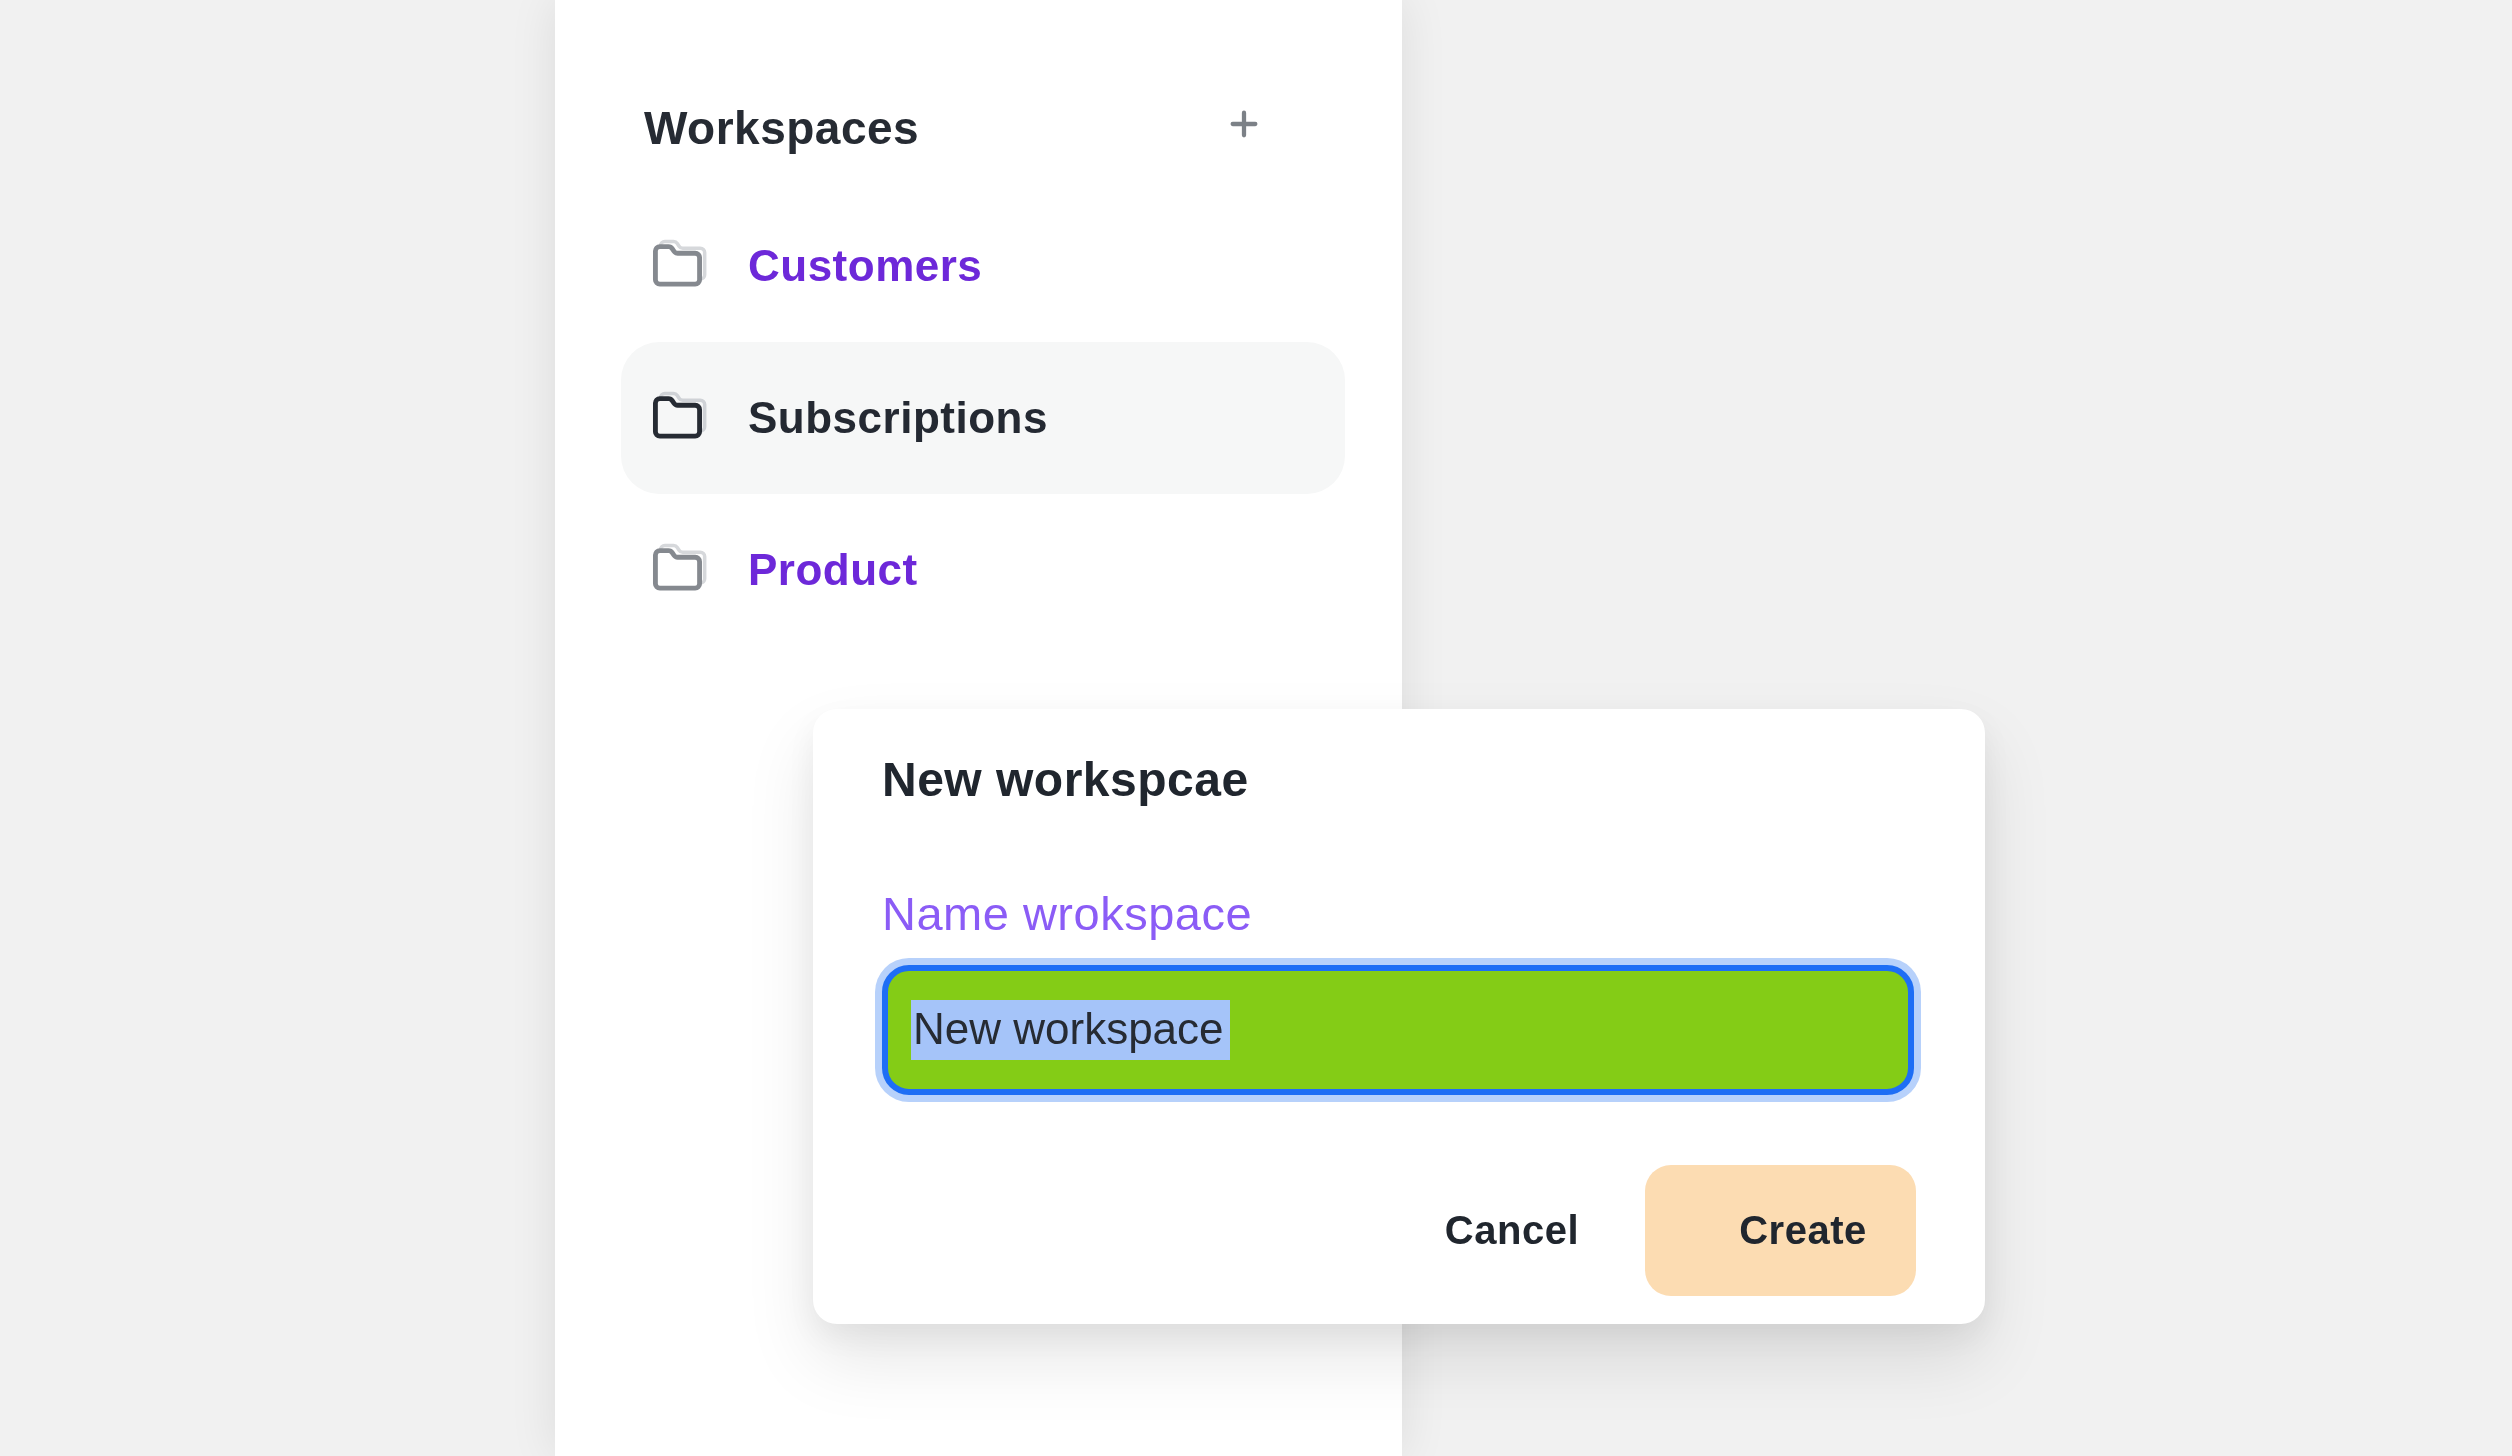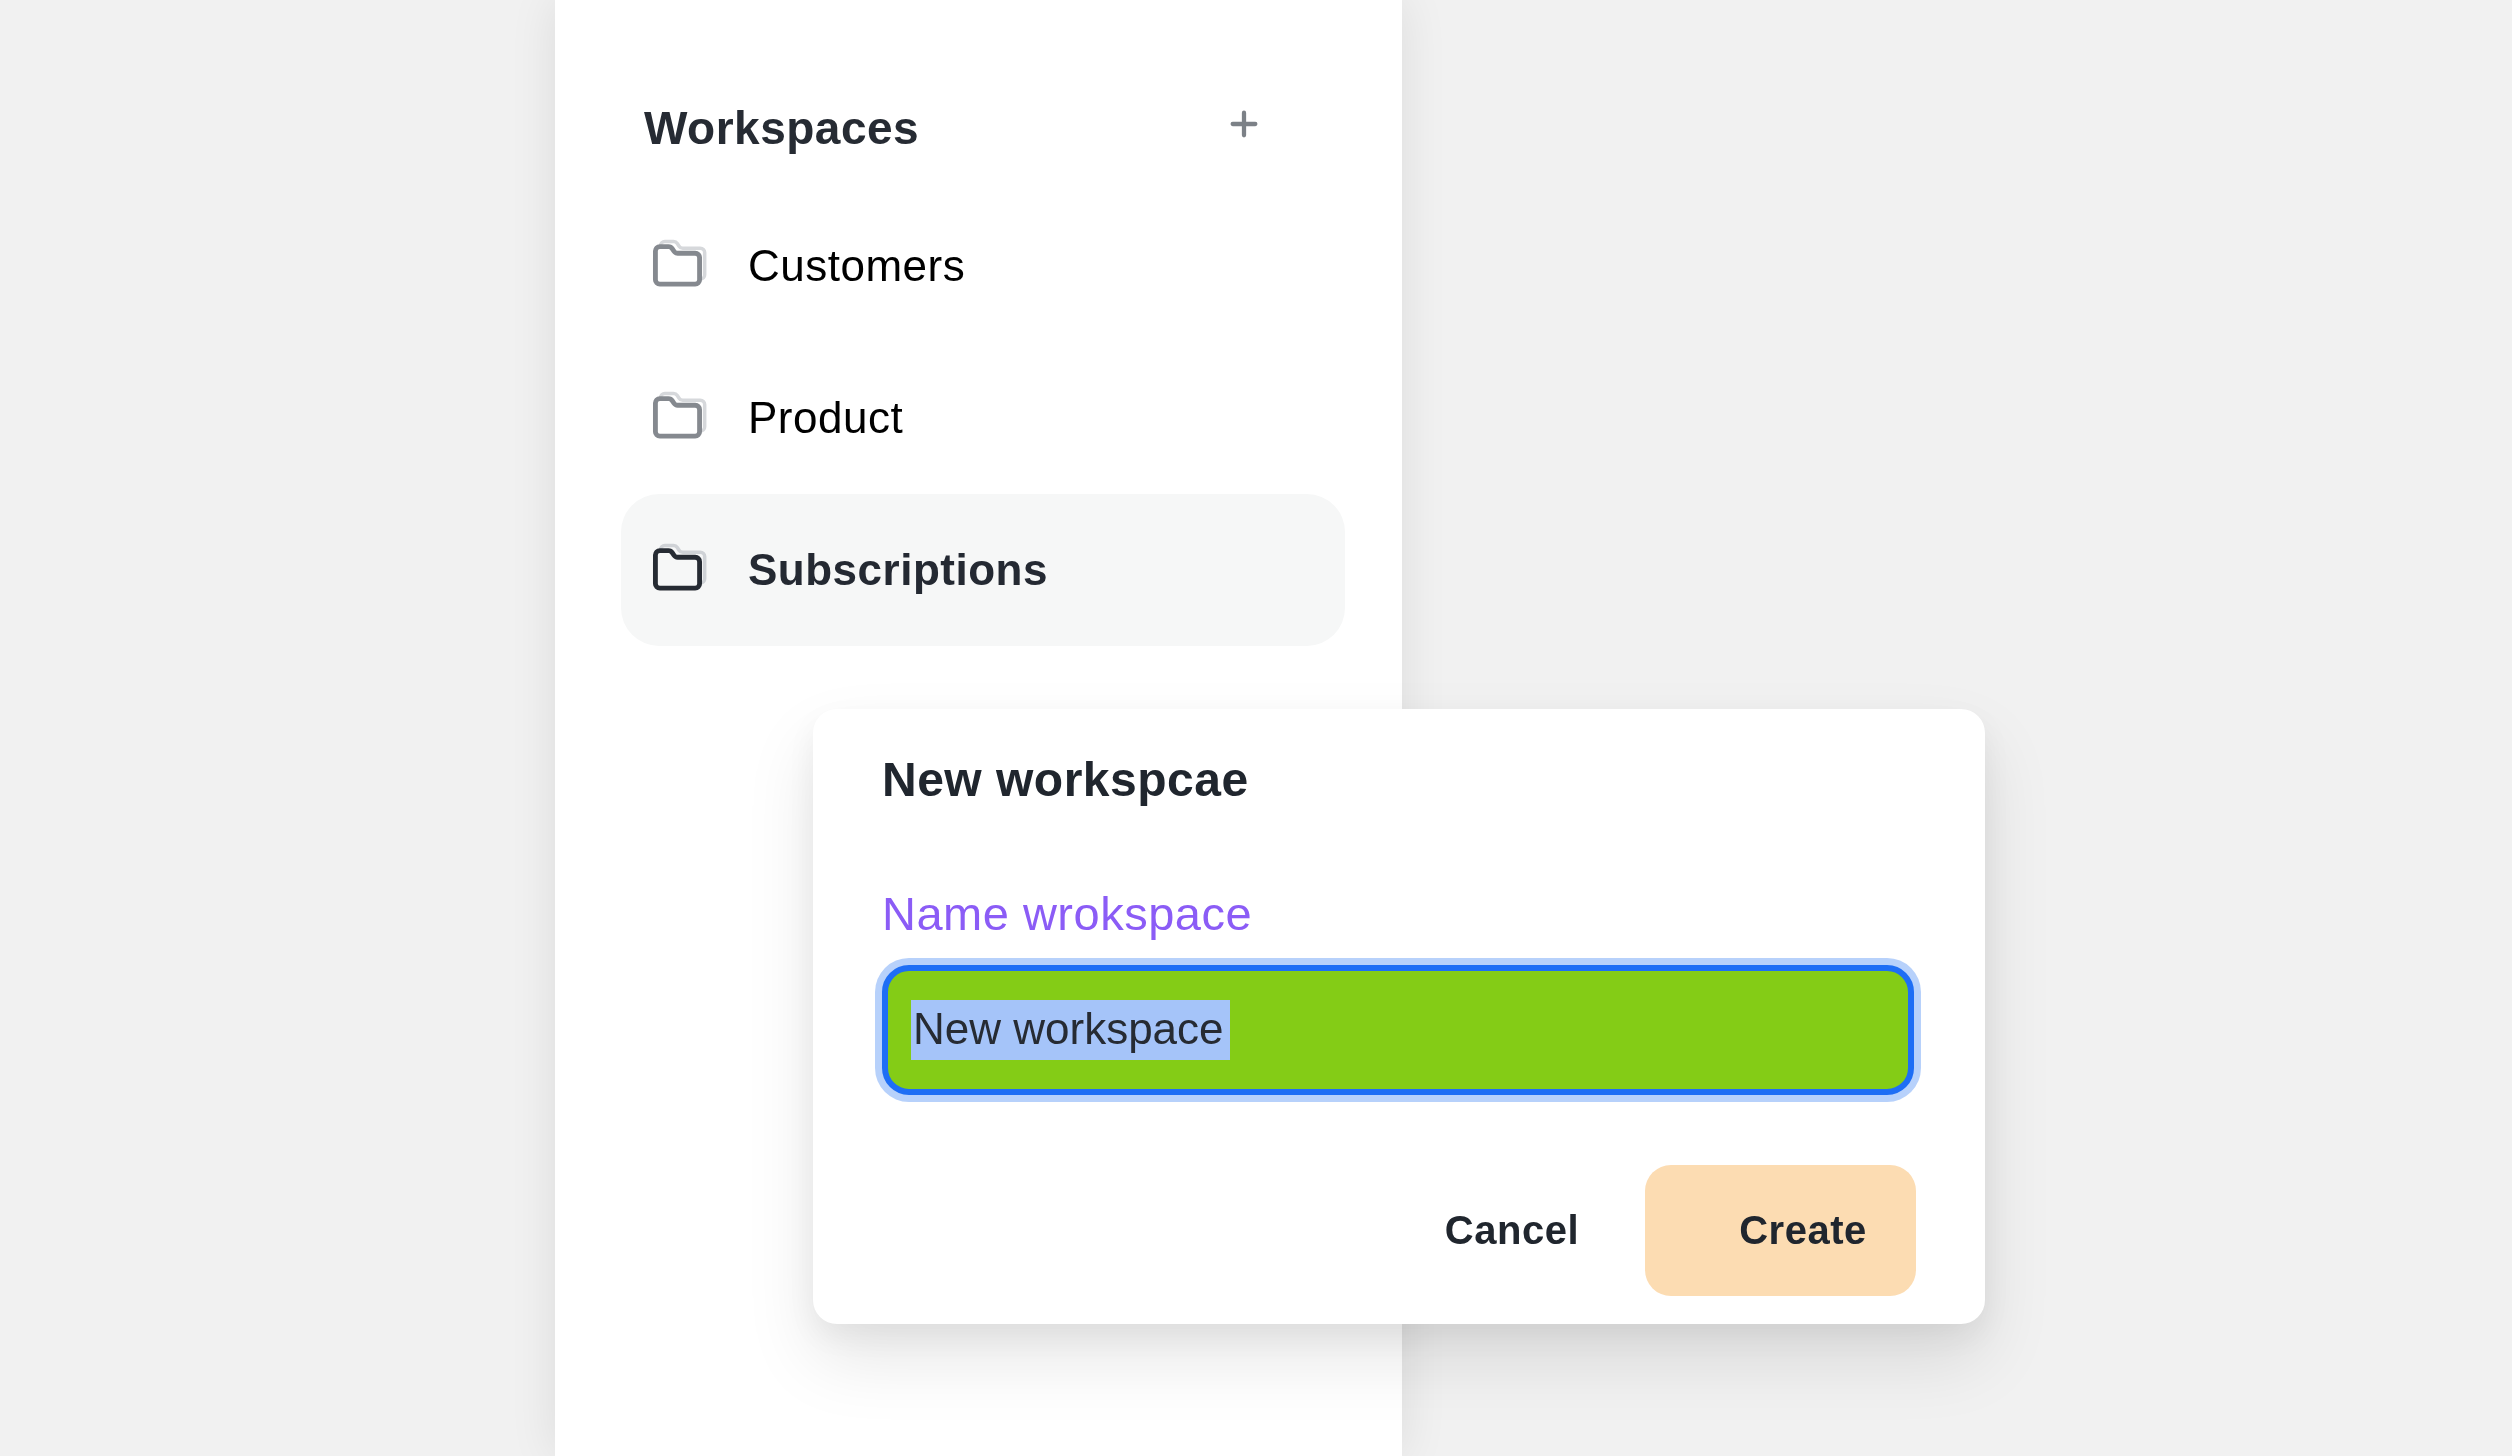--- a/index.html
+++ b/index.html
@@ -59,22 +59,22 @@
   }
   .sb-item .icon {
     width:53px; height:53px;
     margin-left:30px;
     flex:0 0 auto;
   }
   .sb-item .icon svg { width:53px; height:53px; overflow:visible; }
   .sb-item .label {
     margin-left:44px;
     font-size:44px;
-    font-weight:400;
-    color:#000000;
+    font-weight:700;
+    color:#6d28d9;
     letter-spacing:0.5px;
     white-space:nowrap;
   }
   .sb-item.inactive .icon { color:#85898f; }
   .sb-item.active {
     background:#f6f7f7;
   }
   .sb-item.active .icon { color:#262b33; }
   .sb-item.active .label {
     color:#242932;
@@ -184,40 +184,40 @@
     <div class="sb-item inactive">
       <span class="icon">
         <svg viewBox="0 0 24 24" fill="none" stroke-linejoin="round" stroke-linecap="round">
           <path d="M20 20a2 2 0 0 0 2-2V8a2 2 0 0 0-2-2h-7.9a2 2 0 0 1-1.69-.9L9.6 3.9A2 2 0 0 0 7.93 3H4a2 2 0 0 0-2 2v13a2 2 0 0 0 2 2Z" transform="translate(2.3 -2.3)" stroke="#d6d8db" stroke-width="1.6"></path>
           <path d="M20 20a2 2 0 0 0 2-2V8a2 2 0 0 0-2-2h-7.9a2 2 0 0 1-1.69-.9L9.6 3.9A2 2 0 0 0 7.93 3H4a2 2 0 0 0-2 2v13a2 2 0 0 0 2 2Z" fill="#ffffff" stroke="currentColor" stroke-width="2.2"></path>
         </svg>
       </span>
       <span class="label">Customers</span>
     </div>
 
+    <div class="sb-item active">
+      <span class="icon">
+        <svg viewBox="0 0 24 24" fill="none" stroke-linejoin="round" stroke-linecap="round">
+          <path d="M20 20a2 2 0 0 0 2-2V8a2 2 0 0 0-2-2h-7.9a2 2 0 0 1-1.69-.9L9.6 3.9A2 2 0 0 0 7.93 3H4a2 2 0 0 0-2 2v13a2 2 0 0 0 2 2Z" transform="translate(2.3 -2.3)" stroke="#cfd2d6" stroke-width="1.6"></path>
+          <path d="M20 20a2 2 0 0 0 2-2V8a2 2 0 0 0-2-2h-7.9a2 2 0 0 1-1.69-.9L9.6 3.9A2 2 0 0 0 7.93 3H4a2 2 0 0 0-2 2v13a2 2 0 0 0 2 2Z" fill="#f6f7f7" stroke="currentColor" stroke-width="2.2"></path>
+        </svg>
+      </span>
+      <span class="label">Subscriptions</span>
+    </div>
+
     <div class="sb-item inactive">
       <span class="icon">
         <svg viewBox="0 0 24 24" fill="none" stroke-linejoin="round" stroke-linecap="round">
           <path d="M20 20a2 2 0 0 0 2-2V8a2 2 0 0 0-2-2h-7.9a2 2 0 0 1-1.69-.9L9.6 3.9A2 2 0 0 0 7.93 3H4a2 2 0 0 0-2 2v13a2 2 0 0 0 2 2Z" transform="translate(2.3 -2.3)" stroke="#d6d8db" stroke-width="1.6"></path>
           <path d="M20 20a2 2 0 0 0 2-2V8a2 2 0 0 0-2-2h-7.9a2 2 0 0 1-1.69-.9L9.6 3.9A2 2 0 0 0 7.93 3H4a2 2 0 0 0-2 2v13a2 2 0 0 0 2 2Z" fill="#ffffff" stroke="currentColor" stroke-width="2.2"></path>
         </svg>
       </span>
       <span class="label">Product</span>
     </div>
 
-    <div class="sb-item active">
-      <span class="icon">
-        <svg viewBox="0 0 24 24" fill="none" stroke-linejoin="round" stroke-linecap="round">
-          <path d="M20 20a2 2 0 0 0 2-2V8a2 2 0 0 0-2-2h-7.9a2 2 0 0 1-1.69-.9L9.6 3.9A2 2 0 0 0 7.93 3H4a2 2 0 0 0-2 2v13a2 2 0 0 0 2 2Z" transform="translate(2.3 -2.3)" stroke="#cfd2d6" stroke-width="1.6"></path>
-          <path d="M20 20a2 2 0 0 0 2-2V8a2 2 0 0 0-2-2h-7.9a2 2 0 0 1-1.69-.9L9.6 3.9A2 2 0 0 0 7.93 3H4a2 2 0 0 0-2 2v13a2 2 0 0 0 2 2Z" fill="#f6f7f7" stroke="currentColor" stroke-width="2.2"></path>
-        </svg>
-      </span>
-      <span class="label">Subscriptions</span>
-    </div>
-
   </nav>
 </aside>
 
 <div class="modal" role="dialog">
 
   <div class="modal-title">New workspcae</div>
 
   <div class="modal-label">Name wrokspace</div>
 
   <div class="name-input" role="textbox">

